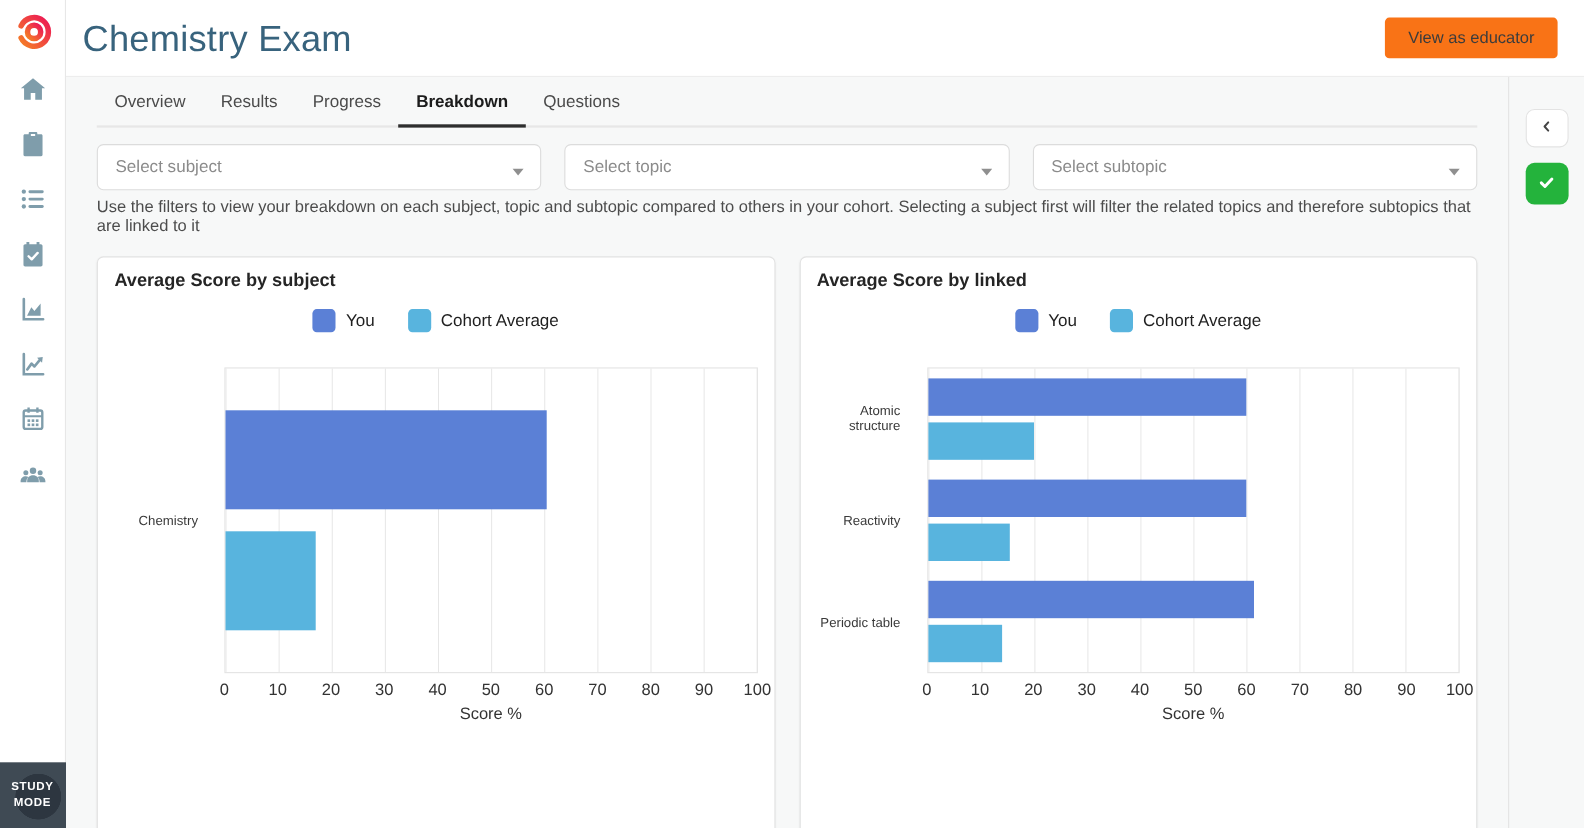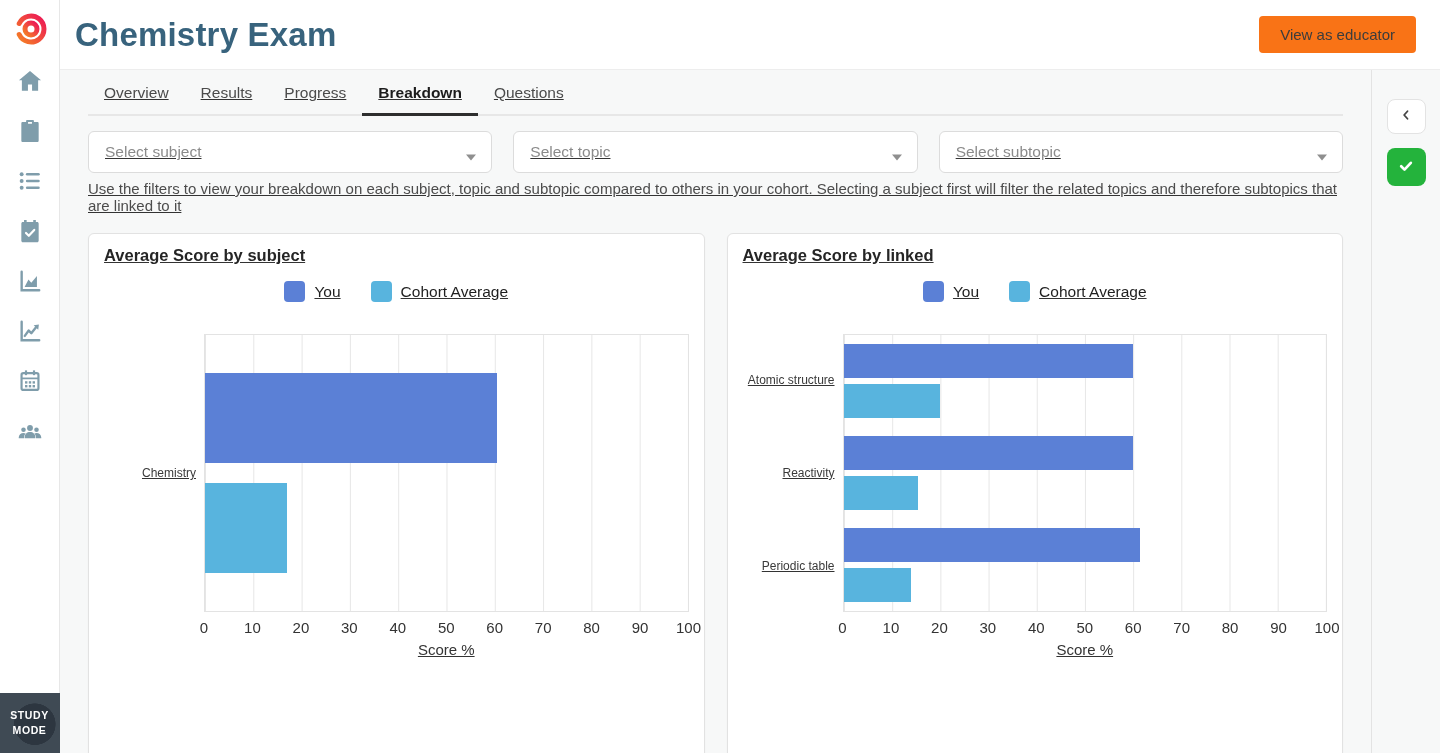--- a/index.html
+++ b/index.html
@@ -26,28 +26,28 @@
     display:flex; flex-direction:column; align-items:center; justify-content:center;
     font-size:10.5px; font-weight:bold; letter-spacing:.6px; line-height:15px;
   }
 
   
   .main { flex:1; display:flex; flex-direction:column; min-width:0; }
   .topbar {
     height:70px; background:#fff; border-bottom:1px solid #ededed;
     display:flex; align-items:center; padding:0 24px 0 15px; flex:0 0 70px;
   }
-  .page-title { font-size:33px; font-weight:700; color:#38637d; letter-spacing:.2px; }
+  .page-title { font-size:33px; font-weight:400; color:#38637d; letter-spacing:.2px; }
   .educator-btn {
     margin-left:auto; background:#f97316; border:none; border-radius:4px;
     padding:10px 21px; font-size:15px; color:#3c3c3c;
     font-family:"Liberation Sans", sans-serif; cursor:pointer;
   }
 
-  .content-row { flex:1; display:flex; min-height:0;text-decoration:underline; }
+  .content-row { flex:1; display:flex; min-height:0; }
   .content { flex:1; min-width:0; padding:0 28px; }
 
   
   .side-panel {
     width:69px; flex:0 0 69px; border-left:1px solid #e3e3e3;
     display:flex; flex-direction:column; align-items:center; padding-top:29px; gap:14px;
   }
   .collapse-btn {
     width:39px; height:35px; background:#fff; border:1px solid #e3e3e3; border-radius:8px;
     display:flex; align-items:center; justify-content:center; cursor:pointer;
@@ -82,21 +82,21 @@
     height:604px; padding:12px 15px 0; box-shadow:0 1px 2px rgba(0,0,0,.04);
   }
   .chart-title { font-size:16.5px; font-weight:bold; color:#252525; }
   .legend { display:flex; justify-content:center; align-items:center; gap:30px; margin-top:16px; }
   .legend-item { display:flex; align-items:center; gap:9px; font-size:15.5px; color:#1f1f1f; cursor:pointer; }
   .legend-swatch { width:21px; height:21px; border-radius:4px; }
   .chart-body { display:flex; margin-top:32px; }
   .gutter { width:100px; flex:0 0 100px; height:278px; display:flex; flex-direction:column; }
   .cat-label {
     flex:1; display:flex; align-items:center; justify-content:flex-end;
-    padding-right:8px; font-size:12px; color:#3a3a3a; text-align:center;
+    padding-right:24px; font-size:12px; color:#3a3a3a; text-align:right;
   }
   .plot-col { flex:1; min-width:0; display:flex; flex-direction:column; }
   .plot {
     height:278px; border:1px solid #e3e3e3; background-color:#fff;
     background-image:linear-gradient(to right, #e6e6e6 1px, transparent 1px);
     background-size:10% 100%;
     display:flex; flex-direction:column;
   }
   .cat-row { flex:1; display:flex; flex-direction:column; justify-content:center; }
   .bar { border-radius:0; }

